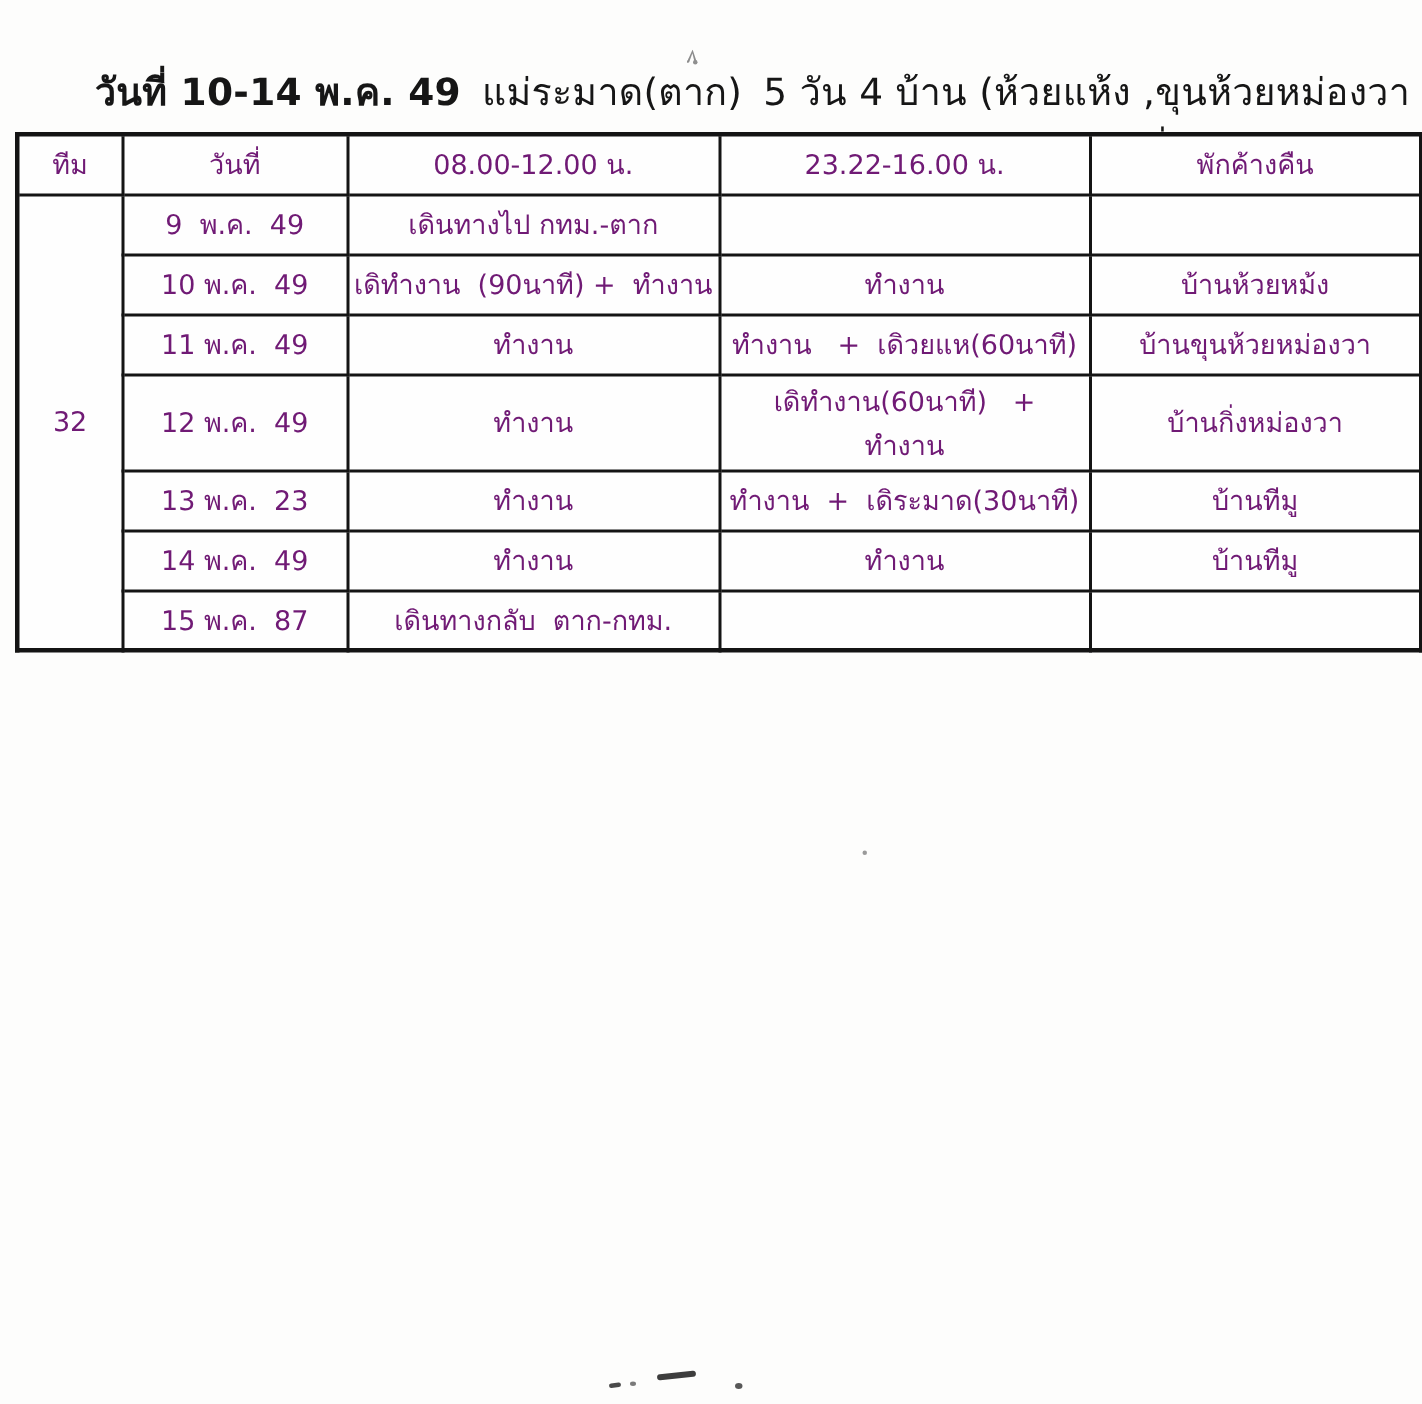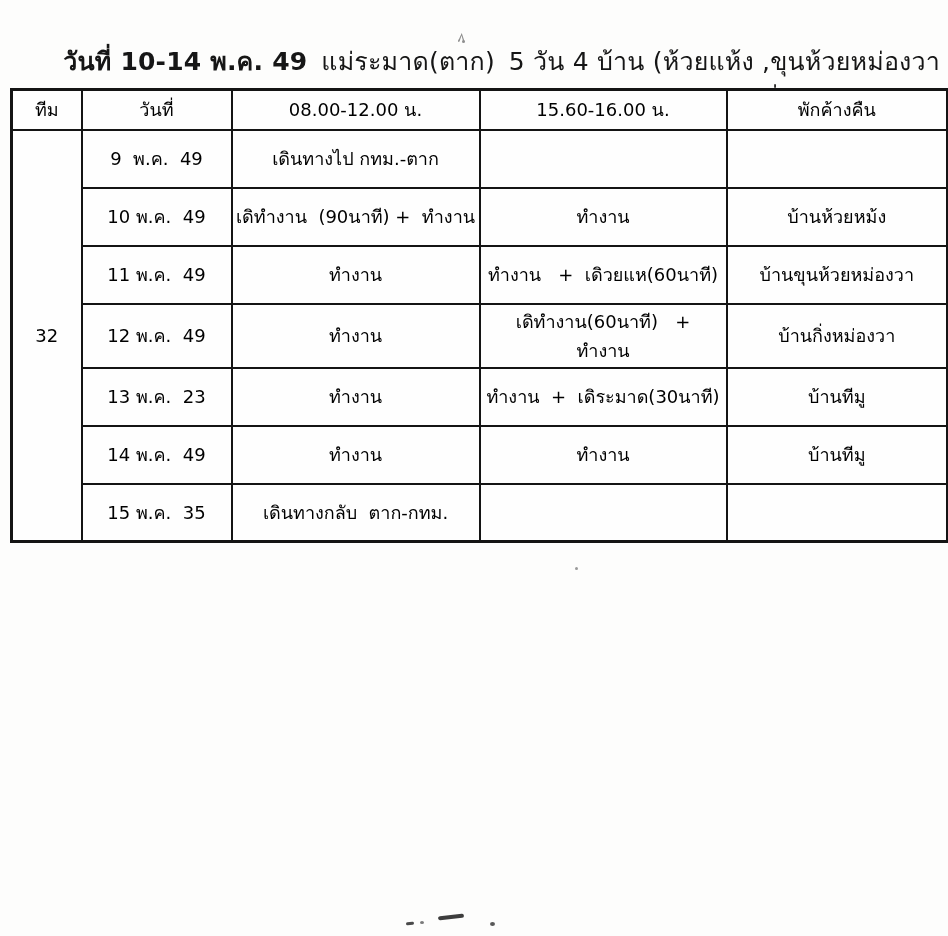--- a/index.html
+++ b/index.html
@@ -34,24 +34,24 @@
   }
   table.schedule th, table.schedule td {
     border: 2px solid #141414;
     font-size: 18px;
     font-weight: normal;
     text-align: center;
     vertical-align: middle;
     padding: 2px 3px;
     white-space: pre-wrap;
     overflow: hidden;
-    color: #000000;
+    color: #701a75;
   }
   table.schedule thead th { height: 40px; }
-  table.schedule tbody td { height: 58px; }
+  table.schedule tbody td { height: 40px; }
   col.c-team  { width: 70px; }
   col.c-date  { width: 150px; }
   col.c-am    { width: 248px; }
   col.c-pm    { width: 247px; }
   col.c-stay  { width: 221px; }
   td.team-cell {
     vertical-align: top;
     padding-top: 10px;
     font-size: 18px;
   }
@@ -85,21 +85,21 @@
       <col class="c-date">
       <col class="c-am">
       <col class="c-pm">
       <col class="c-stay">
   </colgroup>
   <thead>
     <tr>
       <th>ทีม</th>
       <th>วันที่</th>
       <th>08.00-12.00 น.</th>
-      <th>15.60-16.00 น.</th>
+      <th>23.22-16.00 น.</th>
       <th>พักค้างคืน</th>
     </tr>
   </thead>
   <tbody>
     <tr>
       <td class="team-cell" rowspan="7">32</td>
       <td>9  พ.ค.  49</td>
       <td class="left">เดินทางไป กทม.-ตาก</td>
       <td></td>
       <td></td>
@@ -128,21 +128,21 @@
       <td>ทำงาน  +  เดิระมาด(30นาที)</td>
       <td>บ้านทีมู</td>
     </tr>
     <tr>
       <td>14 พ.ค.  49</td>
       <td>ทำงาน</td>
       <td>ทำงาน</td>
       <td>บ้านทีมู</td>
     </tr>
     <tr>
-      <td>15 พ.ค.  35</td>
+      <td>15 พ.ค.  87</td>
       <td class="left">เดินทางกลับ  ตาก-กทม.</td>
       <td></td>
       <td></td>
     </tr>
   </tbody>
 </table>
 
 <div class="artifact a-caret"></div>
 <div class="artifact a-s6"></div>
 <div class="artifact a-s1"></div>

